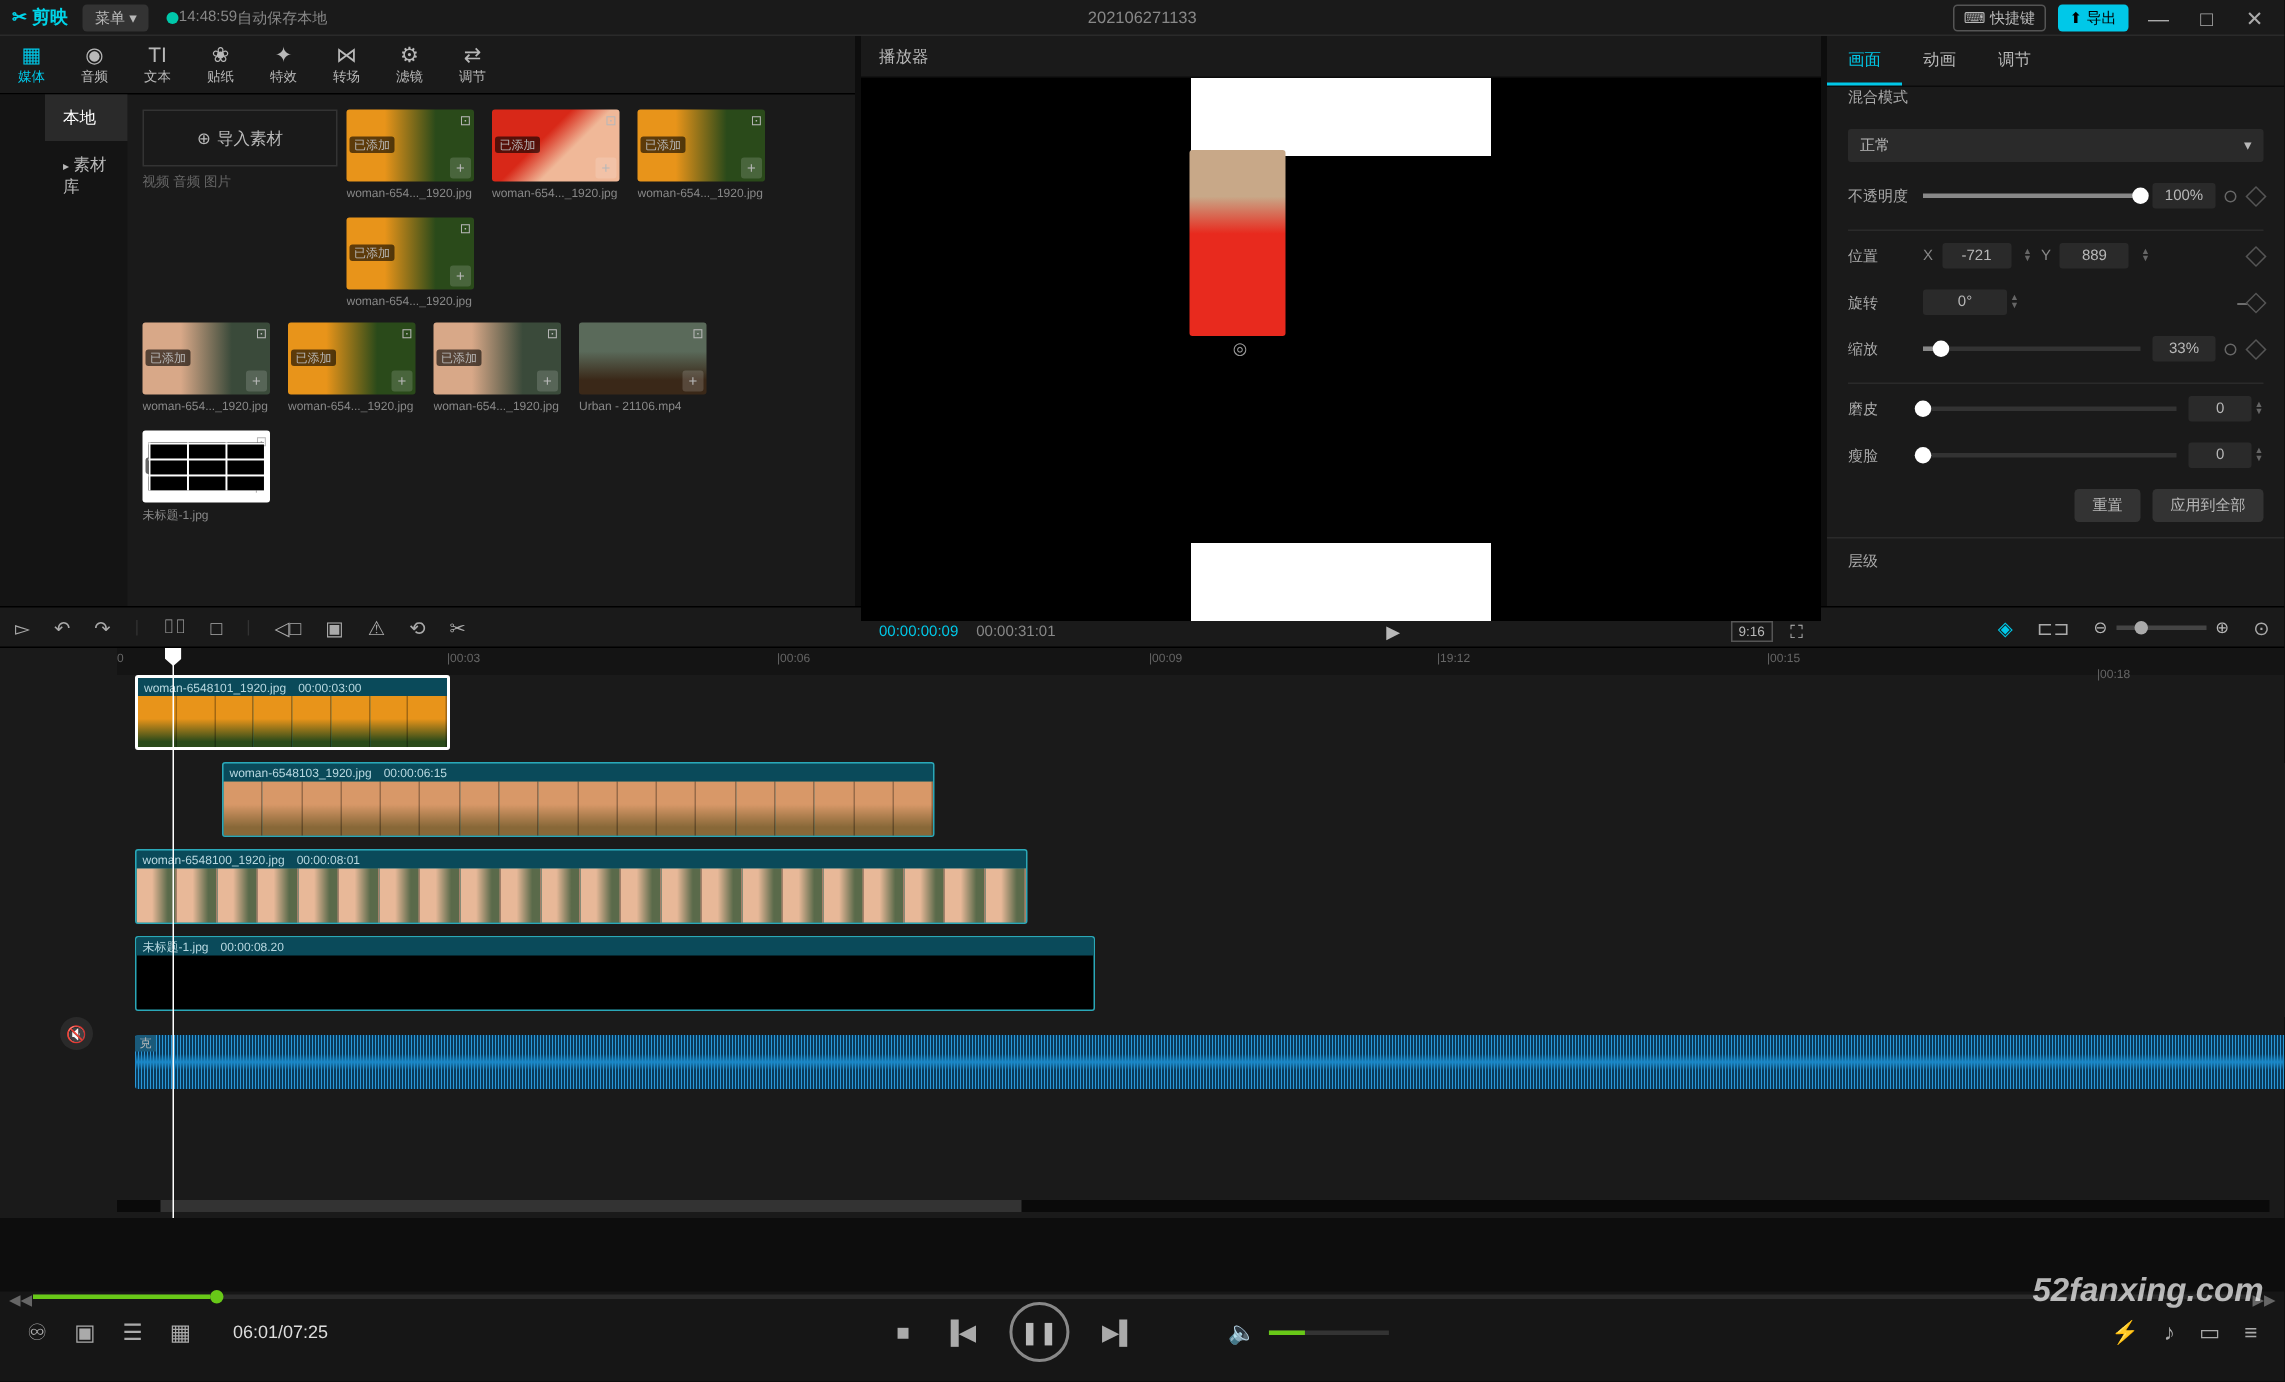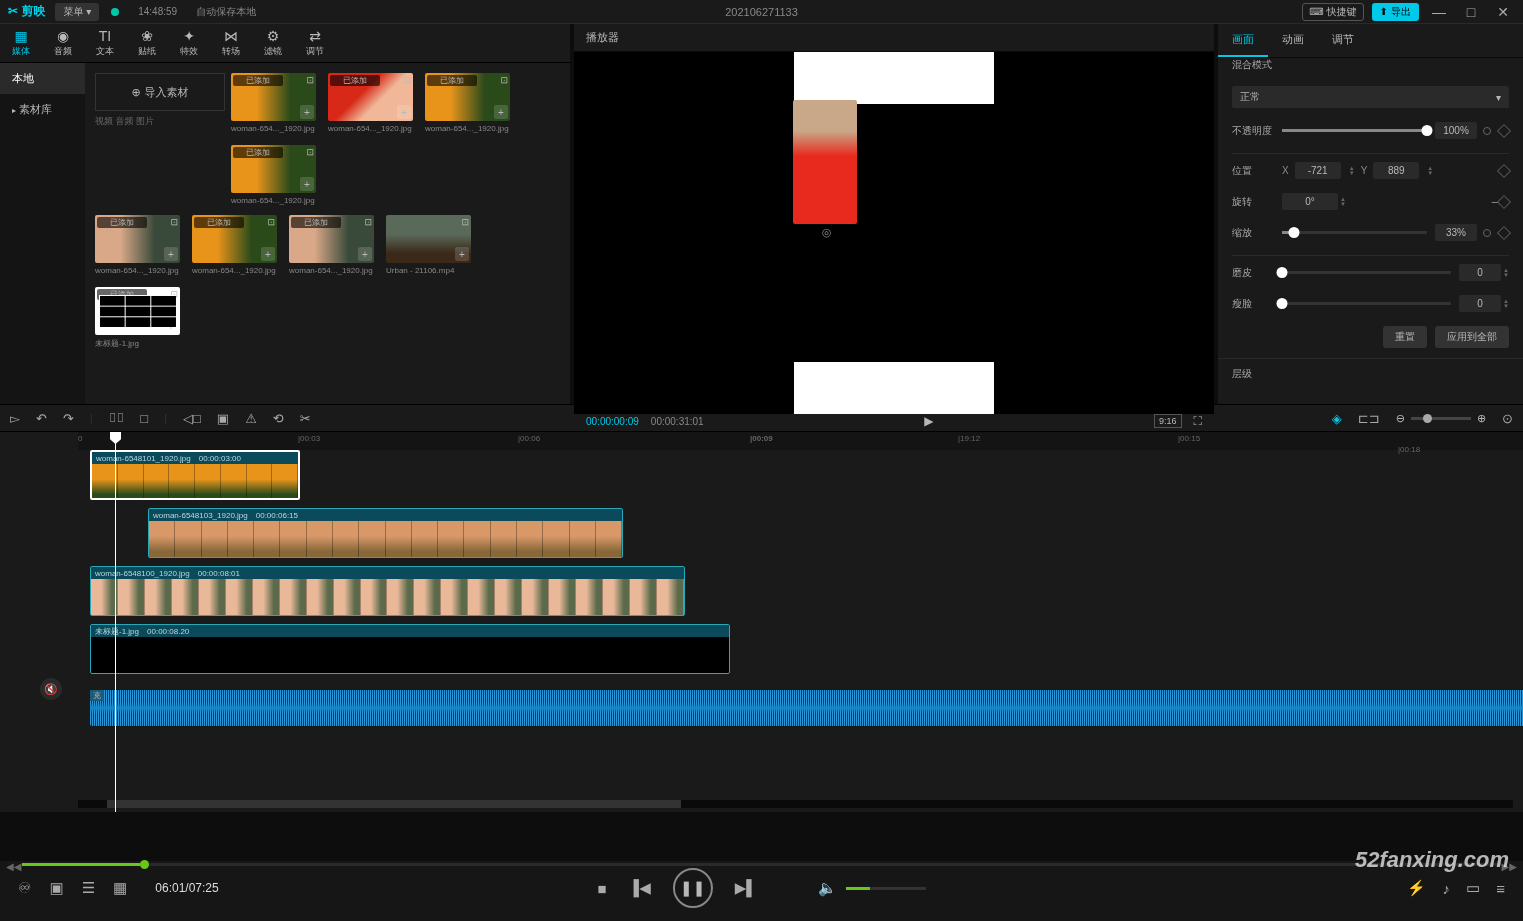--- a/index.html
+++ b/index.html
@@ -2,50 +2,50 @@
 <html><head>
 <meta charset="utf-8">
 <style>
 * { margin: 0; padding: 0; box-sizing: border-box; font-family: "Microsoft YaHei", Arial, sans-serif; }
 body { background: #0d0d0d; color: #b8b8b8; font-size: 11px; width: 1523px; height: 921px; overflow: hidden; position: relative; }
 
 
 .titlebar { height: 24px; background: #1a1a1a; display: flex; align-items: center; padding: 0 8px; border-bottom: 1px solid #2a2a2a; }
 .titlebar .logo { color: #00d4e8; font-weight: bold; margin-right: 10px; font-size: 12px; }
 .titlebar .menu-drop { background: #333; padding: 2px 8px; border-radius: 3px; font-size: 10px; margin-right: 12px; cursor: pointer; }
-.titlebar .save-status { color: #888; font-size: 10px; display: flex; align-items: center; gap: 19px; }
+.titlebar .save-status { color: #888; font-size: 10px; display: flex; align-items: center; gap: 0; }
 .titlebar .save-status .dot { width: 8px; height: 8px; background: #00c8aa; border-radius: 50%; }
 .titlebar .proj-name { position: absolute; left: 50%; transform: translateX(-50%); color: #888; font-size: 11px; }
 .titlebar .win-controls { margin-left: auto; display: flex; align-items: center; gap: 8px; }
 .titlebar .btn-k { border: 1px solid #555; padding: 1px 6px; border-radius: 3px; font-size: 10px; display: flex; align-items: center; gap: 3px; }
 .titlebar .btn-export { background: #00c8e8; color: #000; padding: 2px 8px; border-radius: 3px; font-size: 10px; display: flex; align-items: center; gap: 3px; }
 .titlebar .win-btn { width: 24px; text-align: center; font-size: 14px; color: #aaa; cursor: pointer; }
 
 
 .main { display: flex; height: 380px; }
 
 
 .left-panel { width: 570px; background: #1a1a1a; display: flex; flex-direction: column; }
 .ribbon { display: flex; background: #1a1a1a; border-bottom: 1px solid #000; }
 .ribbon-item { width: 42px; height: 38px; display: flex; flex-direction: column; align-items: center; justify-content: center; gap: 1px; cursor: pointer; }
 .ribbon-item.active { color: #00c8e8; }
 .ribbon-item .ico { font-size: 14px; }
 .ribbon-item .lbl { font-size: 9px; }
 .left-body { display: flex; flex: 1; }
-.left-sidebar { width: 85px; background: #141414; }
+.left-sidebar { width: 85px; background: #141414; padding-left: 30px; }
 .left-sidebar .side-tab { padding: 8px 12px; font-size: 11px; cursor: pointer; }
 .left-sidebar .side-tab.active { background: #2a2a2a; color: #fff; }
 .left-sidebar .side-tab .tri { font-size: 8px; margin-right: 3px; }
 .media-area { flex: 1; padding: 10px; overflow: auto; }
 .import-btn { width: 130px; height: 38px; border: 1px solid #333; display: inline-flex; align-items: center; justify-content: center; gap: 4px; font-size: 11px; cursor: pointer; vertical-align: top; margin-right: 6px; }
 .import-sub { font-size: 9px; color: #666; margin-top: 4px; }
 .media-grid { display: flex; flex-wrap: wrap; gap: 12px; }
 .media-item { width: 85px; }
 .media-thumb { width: 85px; height: 48px; background: #333; position: relative; border-radius: 2px; overflow: hidden; }
-.media-thumb .badge { position: absolute; top: 2px; left: 2px; background: rgba(0,0,0,0.6); font-size: 8px; padding: 0 13px; border-radius: 2px; text-align: right; }
+.media-thumb .badge { position: absolute; top: 18px; left: 2px; background: rgba(0,0,0,0.6); font-size: 8px; padding: 0 3px; border-radius: 2px; text-align: right; }
 .media-thumb .dl { position: absolute; top: 2px; right: 2px; font-size: 9px; }
 .media-thumb .add { position: absolute; bottom: 2px; right: 2px; background: rgba(255,255,255,0.15); width: 14px; height: 14px; display: flex; align-items: center; justify-content: center; font-size: 10px; border-radius: 2px; }
 .media-name { font-size: 8px; color: #888; margin-top: 3px; overflow: hidden; white-space: nowrap; text-overflow: ellipsis; }
 .woman-orange { background: linear-gradient(90deg, #e8941a 30%, #2a4a1a 70%); }
 .woman-red { background: linear-gradient(135deg, #d82818 40%, #f0b898 60%); }
 .woman-side { background: linear-gradient(90deg, #d8a888 30%, #3a4a3a 70%); }
 .urban { background: linear-gradient(180deg, #5a6a5a 40%, #3a2818 80%); }
 .grid-thumb { background: #fff; position: relative; }
 .grid-thumb::after { content: ""; position: absolute; inset: 8px 4px; background: #000; background-image: linear-gradient(#fff 1px, transparent 1px), linear-gradient(90deg, #fff 1px, transparent 1px); background-size: 33.33% 33.33%; }
 
@@ -441,21 +441,21 @@
 </div>
 
 <div class="timeline">
   <div class="track-controls">
     <div class="mute-btn">🔇</div>
   </div>
   <div class="ruler" id="ruler">
       <span class="tick" style="left: 0px;">0</span>
       <span class="tick" style="left: 220px;">|00:03</span>
       <span class="tick" style="left: 440px;">|00:06</span>
-      <span class="tick" style="left: 672px; font-weight: bold;">|00:09</span>
+      <span class="tick" style="left: 688px;">|00:09</span>
       <span class="tick" style="left: 880px;">|19:12</span>
       <span class="tick" style="left: 1100px;">|00:15</span>
       <span class="tick" style="left: 1320px; margin-top: 11px;">|00:18</span>
     </div>
   <div class="playhead"></div>
   <div class="tracks" id="tracks">
       <div class="clip selected" style="left: 12px; width: 210px; top: 0px;">
         <div class="clip-header">
           <span>woman-6548101_1920.jpg</span>
           <span>00:00:03:00</span>

